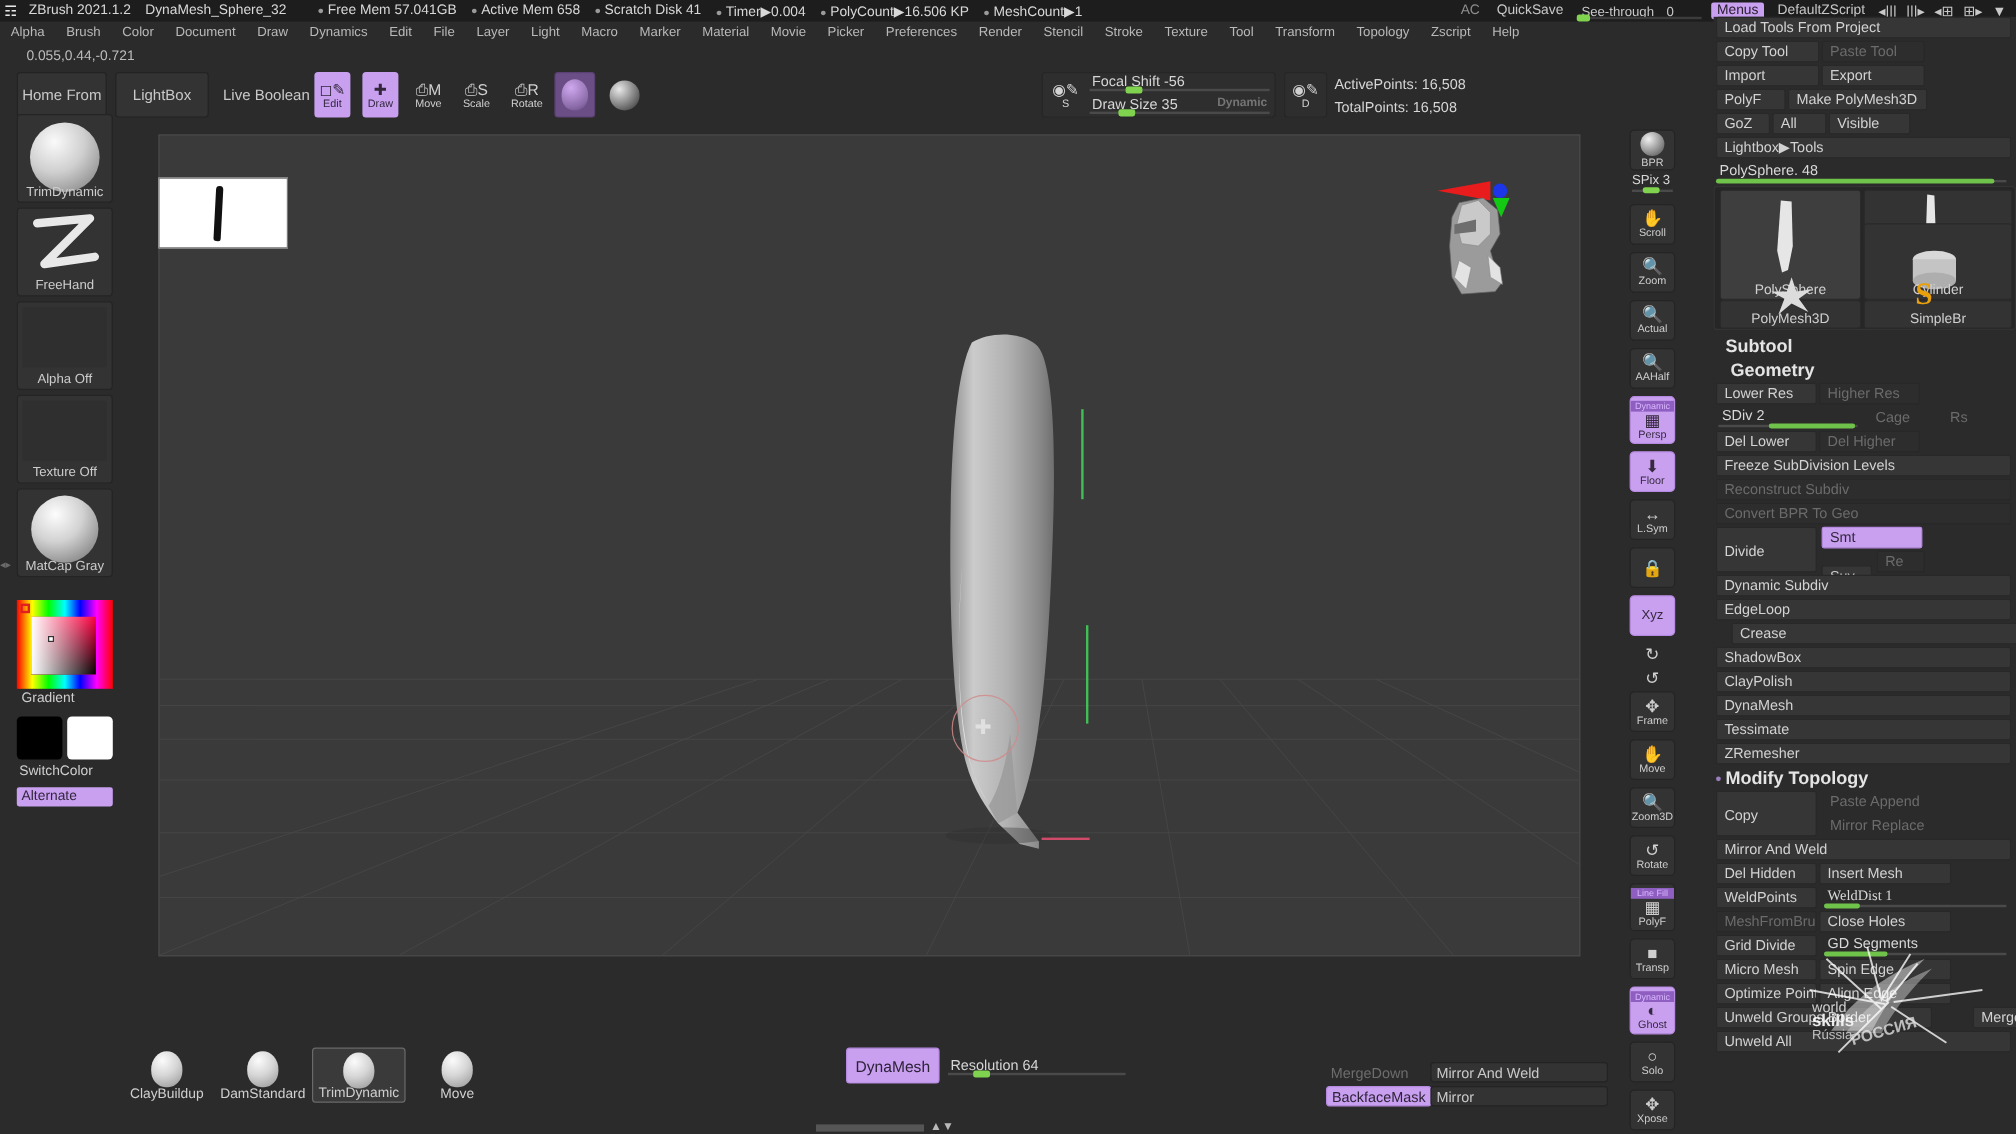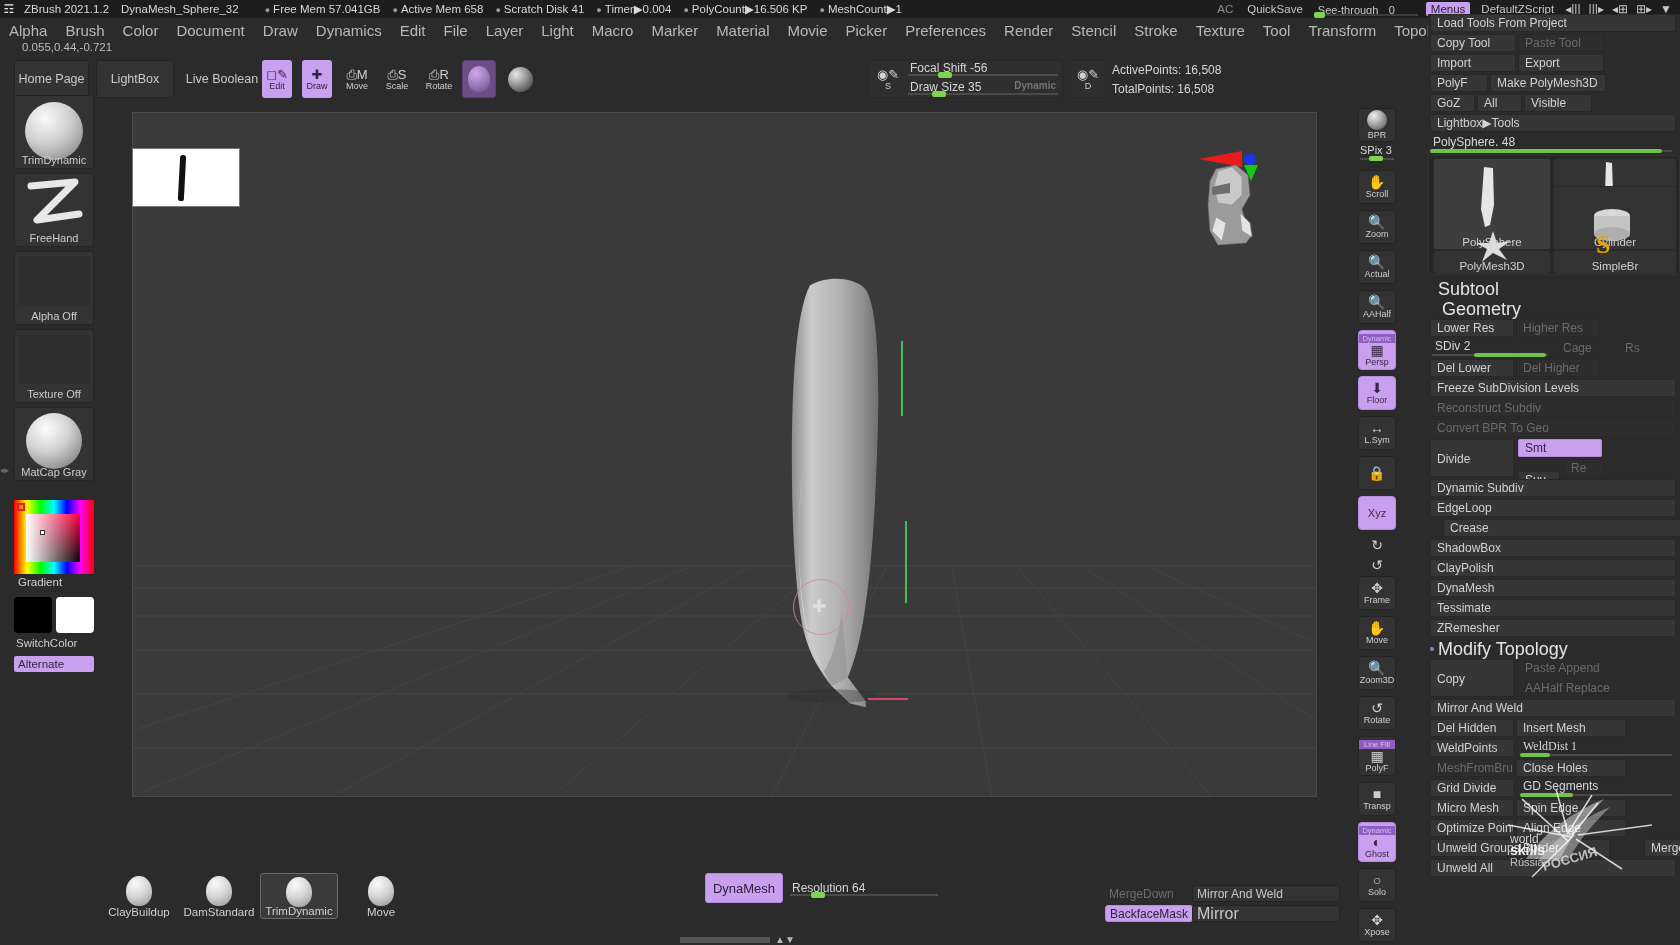--- a/index.html
+++ b/index.html
@@ -17,21 +17,21 @@
   #tb-right .itm { padding:0 7px; font-size:11.5px; white-space:nowrap;}
   .menus-badge { background:#c9a0f0; color:#2a2030; padding:1px 5px; border-radius:2px; font-size:11.5px; }
   .seethru { position:relative; padding:0 8px; }
   .seethru .lbl { font-size:11px; }
   .seethru .trk { position:absolute; left:4px; right:4px; bottom:2px; height:2px; background:#3c3c3c; }
   .seethru .knb { position:absolute; left:4px; bottom:0px; width:11px; height:6px; background:#7fd34f; border-radius:2px;}
   .tinybtn { color:#c9c9c9; font-size:12px; padding:0 4px;}
 
   
   #menubar { position:absolute; left:0; top:20px; height:20px; width:1420px;
-    display:flex; align-items:flex-end; font-size:15px; }
+    display:flex; align-items:flex-start; font-size:11px; }
   #menubar .m { padding:1px 9px; color:#b9b9b9; }
 
   
   #coordline { position:absolute; left:22px; top:41px; font-size:11.5px; color:#bdbdbd; }
 
   
   #toolbar { position:absolute; left:0; top:55px; width:1420px; height:48px; }
   .tbtn { position:absolute; background:#333333; border:1px solid #232323; border-radius:3px;
     color:#c9c9c9; font-size:12.5px; display:flex; align-items:center; justify-content:center; }
   .tbtn.flat { background:#2f2f2f; }
@@ -101,21 +101,21 @@
   #spix { position:absolute; left:0; top:36px; width:38px; height:18px;}
 
   
   #palette { position:absolute; left:1428px; top:14px; width:252px; height:931px;
      background:#2b2b2b; font-size:12px; }
   .prow { position:relative; height:19px; margin-bottom:1px; }
   .pbtn { position:absolute; background:#363636; border:1px solid #282828; border-radius:2px;
      height:18px; line-height:17px; padding-left:6px; color:#d2d2d2; font-size:12px; white-space:nowrap; overflow:hidden;}
   .pbtn.dis { color:#6b6b6b; background:#2d2d2d; border-color:#282828;}
   .pbtn.on { background:#c9a0f0; color:#32263d; border-color:#b68ae0;}
-  .psec { position:relative; height:20px; font-size:18px; font-weight:normal; color:#e4e4e4; padding-left:10px; line-height:20px;}
+  .psec { position:relative; height:20px; font-size:15px; font-weight:bold; color:#e4e4e4; padding-left:10px; line-height:20px;}
   .psec .bullet { position:absolute; left:2px; top:8px; width:4px; height:4px; background:#9a7fbf; border-radius:50%;}
   .pslider { position:absolute; height:18px; }
   .pslider .cap { position:absolute; left:5px; top:0px; font-size:12px; color:#d8d8d8; white-space:nowrap;}
   .pslider .trk { position:absolute; left:2px; right:2px; bottom:1px; height:2px; background:#4a4a4a;}
   .pslider .fill { position:absolute; bottom:0px; left:2px; height:4px; background:#6fc24a; border-radius:2px;}
   #tooltiles { position:relative; height:120px; margin-top:2px; background:#262626; border:1px solid #333; border-radius:3px;}
   .ttile { position:absolute; background:#333; border:1px solid #2a2a2a; border-radius:3px;}
   .ttile .cap { position:absolute; left:0; right:0; bottom:1px; text-align:center; font-size:11.5px; color:#d0d0d0;}
   .ttile.sel { background:#3e3e3e; }
 
@@ -191,21 +191,21 @@
     <div class="m">Tool</div>
     <div class="m">Transform</div>
     <div class="m">Topology</div>
     <div class="m">Zscript</div>
     <div class="m">Help</div>
   </div>
 
 <div id="coordline">0.055,0.44,-0.721</div>
 
 <div id="toolbar">
-  <div class="tbtn" style="left:14px;top:5px;width:75px;height:38px;">Home Page</div>
+  <div class="tbtn" style="left:14px;top:5px;width:75px;height:38px;">Home From</div>
   <div class="tbtn" style="left:96px;top:5px;width:78px;height:38px;">LightBox</div>
   <div class="tbtn flat" style="left:180px;top:5px;width:84px;height:38px;border-color:transparent;background:transparent;">Live Boolean</div>
 
   <div class="iconbtn pur" style="left:262px;top:5px;width:30px;height:38px;">
     <span class="gl">◻✎</span>
     <span>Edit</span>
   </div>
   <div class="iconbtn pur" style="left:302px;top:5px;width:30px;height:38px;">
     <span class="gl">✚</span>
     <span>Draw</span>
@@ -612,21 +612,21 @@
       </div>
     </div>
   <div class="psec">
     <span class="bullet"></span>
     <span>Modify Topology</span>
   </div>
   <div id="p-modify">
       <div class="prow" style="height: 39px;">
         <div class="pbtn" style="left:2px;width:84px;height:38px;line-height:38px;">Copy</div>
         <div class="pbtn dis" style="left:90px;width:156px;background:transparent;border-color:transparent;">Paste Append</div>
-        <div class="pbtn dis" style="left:90px;top:20px;width:156px;background:transparent;border-color:transparent;">AAHalf Replace</div>
+        <div class="pbtn dis" style="left:90px;top:20px;width:156px;background:transparent;border-color:transparent;">Mirror Replace</div>
       </div>
       <div class="prow" style="height: 19px;">
         <div class="pbtn" style="left: 2px; width: 246px;">Mirror And Weld</div>
       </div>
       <div class="prow" style="height: 19px;">
         <div class="pbtn" style="left: 2px; width: 84px;">Del Hidden</div>
         <div class="pbtn" style="left: 88px; width: 110px;">Insert Mesh</div>
       </div>
       <div class="prow">
         <div class="pbtn" style="left:2px;width:84px;">WeldPoints</div>
@@ -687,21 +687,21 @@
     </div>
   <div class="tbtn on" style="left:705px;top:18px;width:78px;height:30px;font-size:13px;">DynaMesh</div>
   <div class="slider" style="left:790px;top:26px;width:148px;">
     <span class="cap">Resolution 64</span>
     <span class="trk"></span>
     <span class="knb" id="resknb" style="left: 21.44px;"></span>
   </div>
   <div class="tbtn flat" style="left:1105px;top:30px;width:80px;height:17px;border:none;background:transparent;color:#6d6d6d;font-size:12px;justify-content:flex-start;padding-left:4px;">MergeDown</div>
   <div class="tbtn" style="left:1192px;top:30px;width:148px;height:17px;font-size:12px;justify-content:flex-start;padding-left:4px;">Mirror And Weld</div>
   <div class="tbtn on" style="left:1105px;top:50px;width:88px;height:17px;font-size:12px;">BackfaceMask</div>
-  <div class="tbtn" style="left:1192px;top:50px;width:148px;height:17px;font-size:16px;justify-content:flex-start;padding-left:4px;">Mirror</div>
+  <div class="tbtn" style="left:1192px;top:50px;width:148px;height:17px;font-size:12px;justify-content:flex-start;padding-left:4px;">Mirror</div>
   <div style="position:absolute;left:680px;top:82px;width:90px;height:6px;background:#555;"></div>
   <div style="position:absolute;left:775px;top:79px;color:#b9b9b9;font-size:10px;">▲▼</div>
 </div>
 
 <svg id="wm" viewBox="0 0 120 72">
   <g fill="#ffffff" opacity="0.85">
     <path d="M18,64 C36,38 62,18 96,4 C80,20 64,40 52,64 Z" opacity="0.55"></path>
     <path d="M30,66 C48,42 72,24 102,12 C86,28 70,46 60,66 Z" opacity="0.45"></path>
   </g>
   <text x="2" y="48" font-family="Liberation Sans, sans-serif" font-size="12" fill="#e9e9e9" opacity="0.9">world</text>

